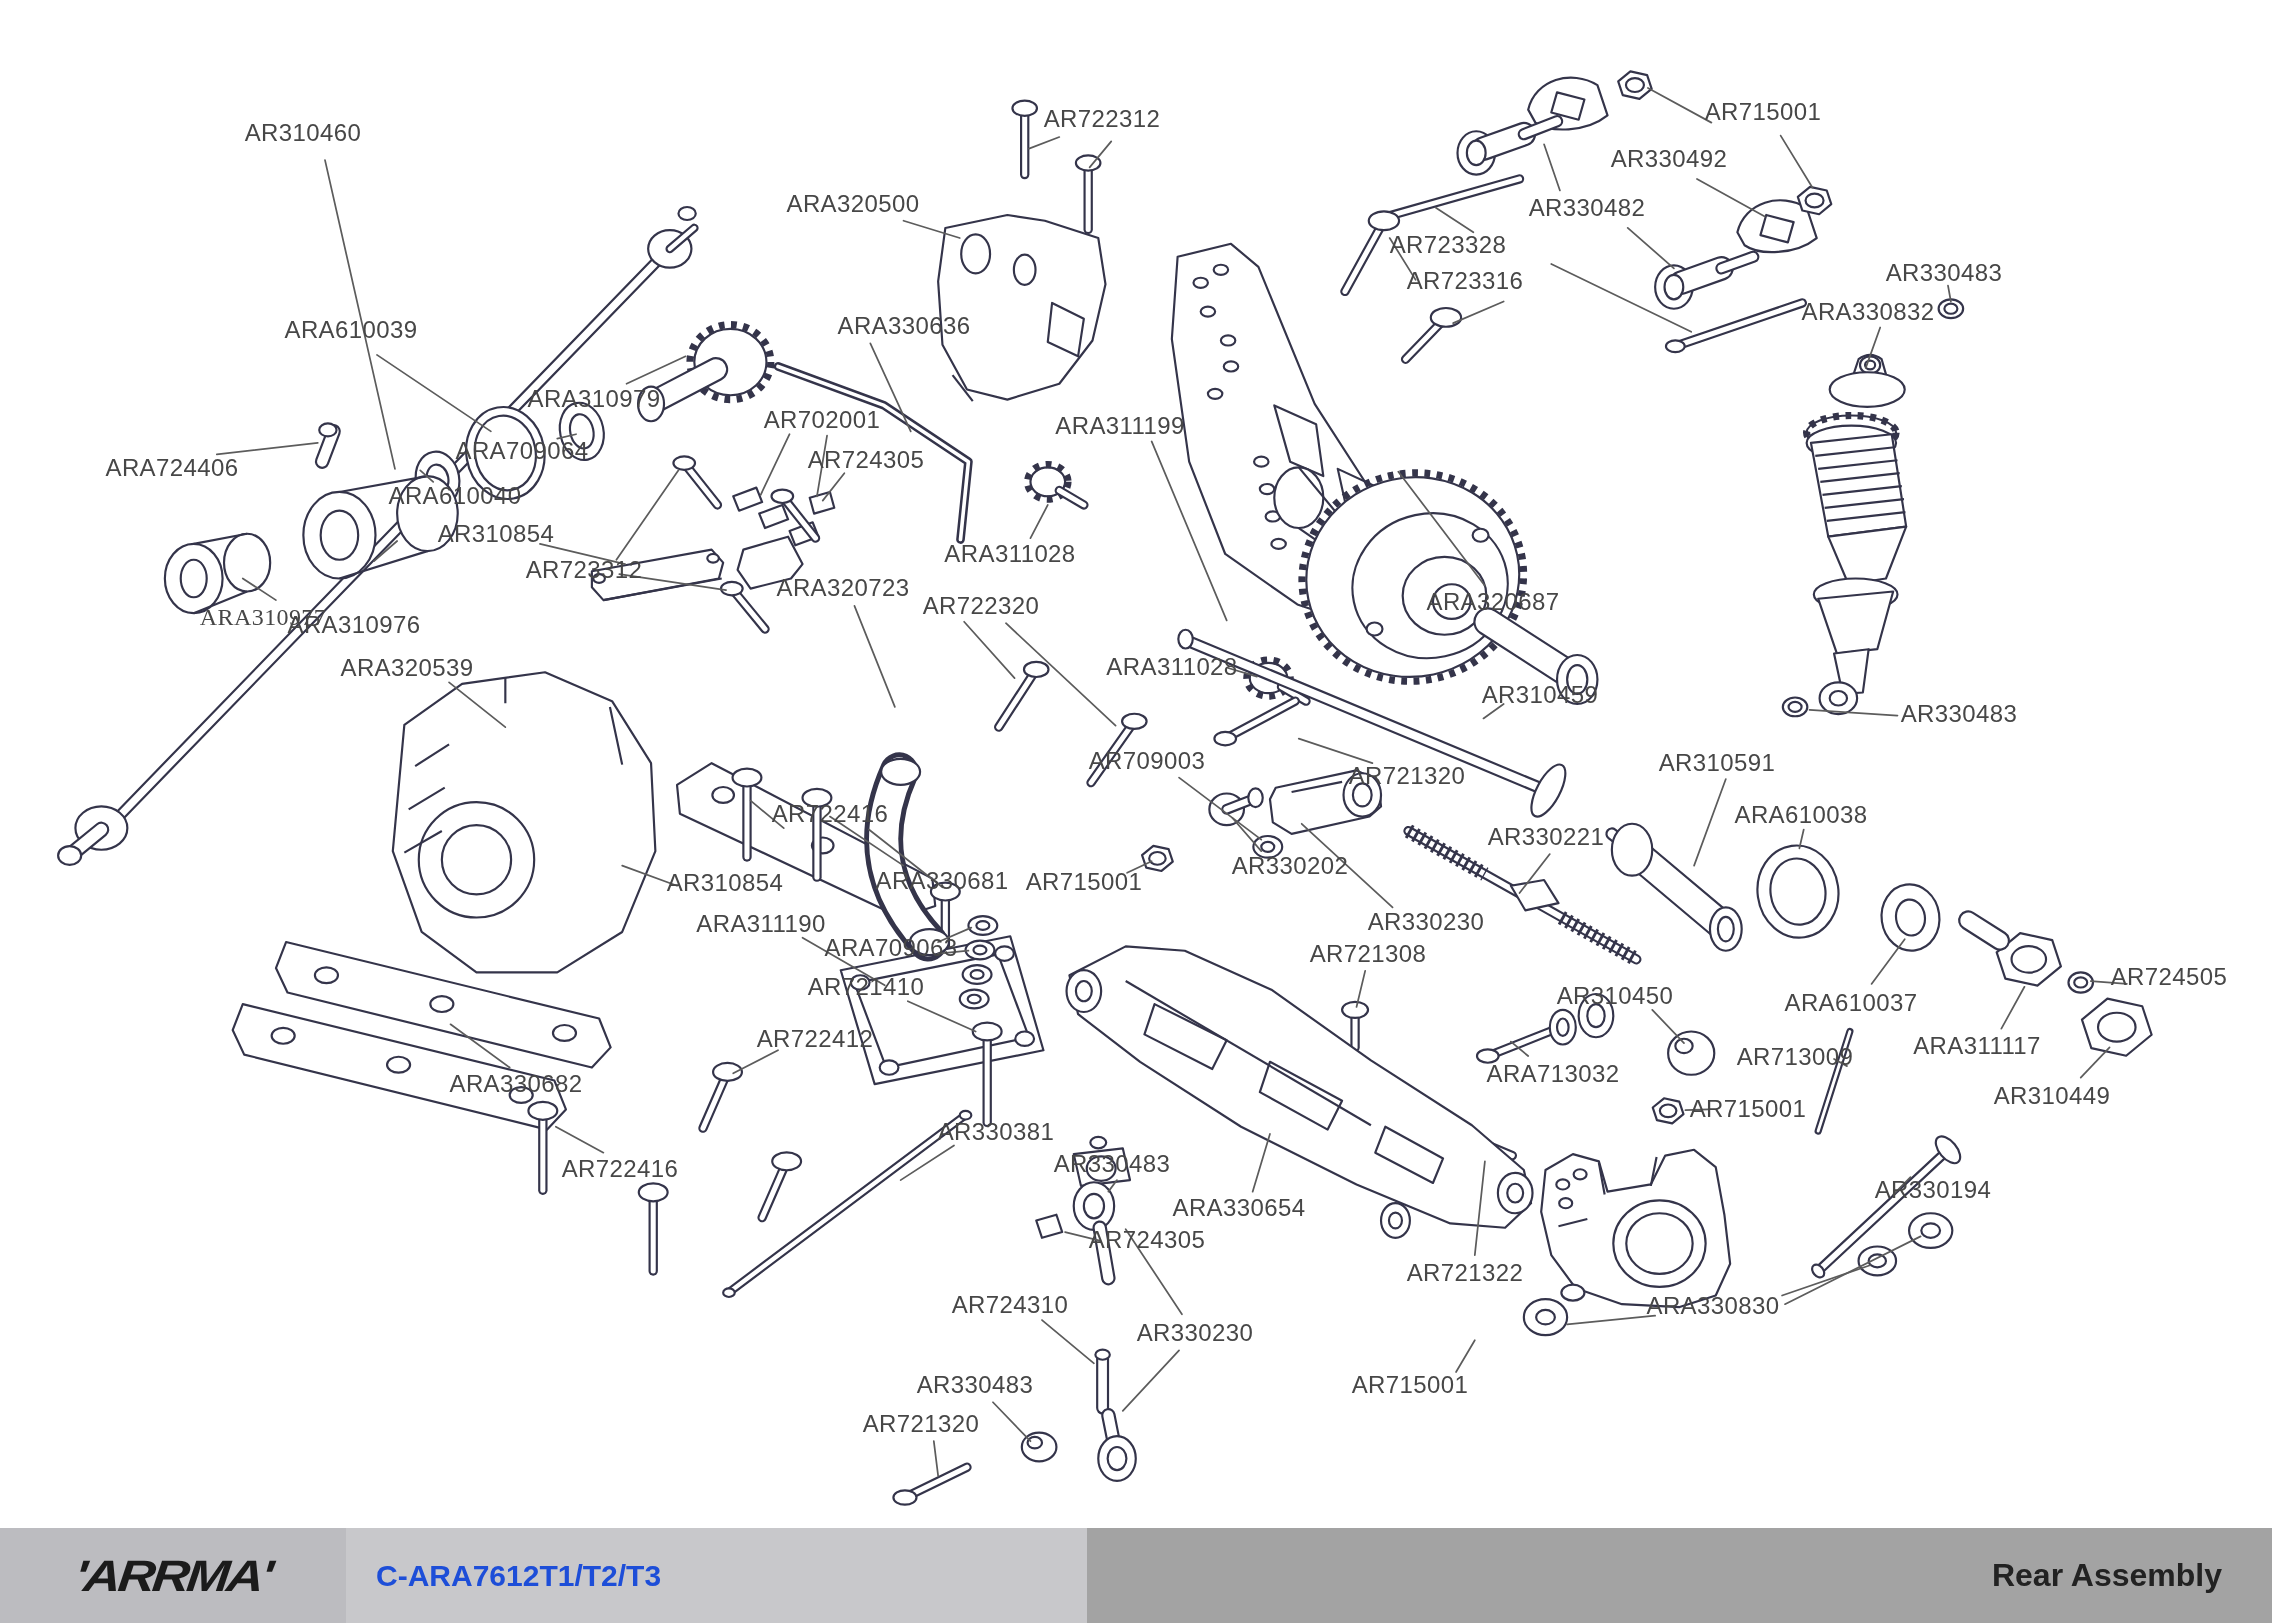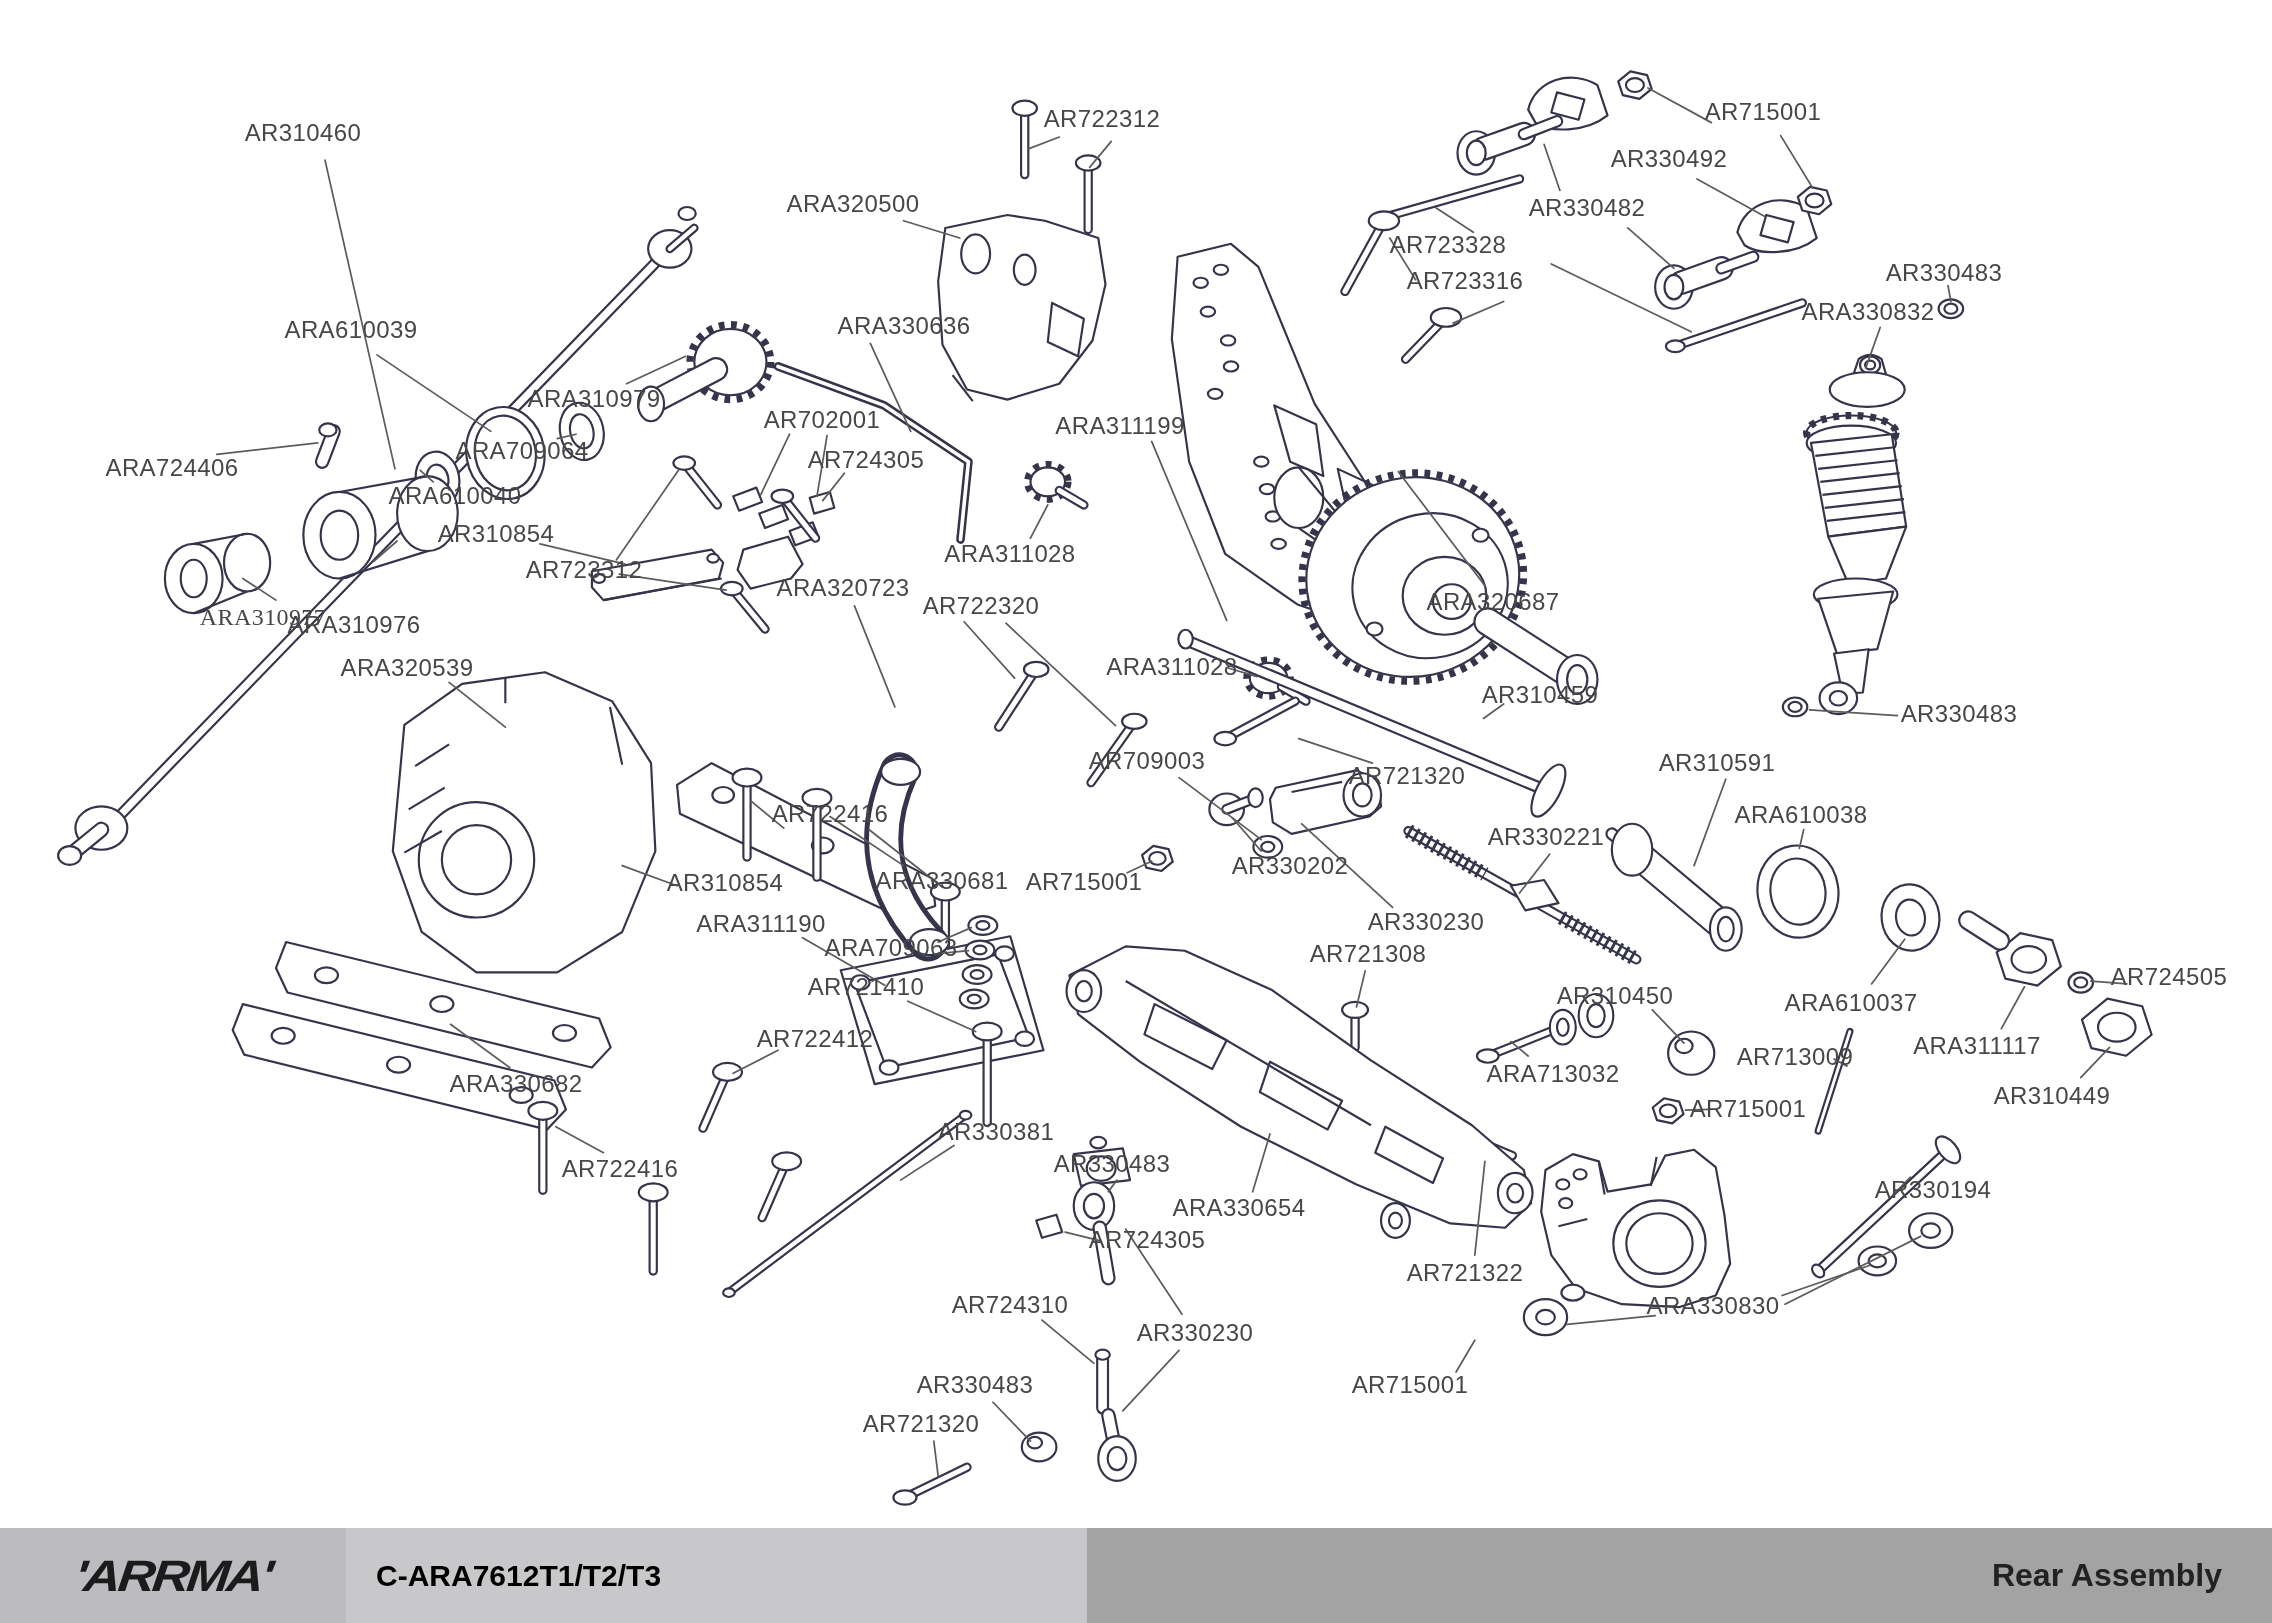--- a/index.html
+++ b/index.html
@@ -9,21 +9,21 @@
   #labels{position:absolute;left:0;top:0;width:2273px;height:1346px;pointer-events:none;}
   .lbl{position:absolute;transform:translate(-50%,-50%);font-size:24px;color:#474747;
     white-space:nowrap;letter-spacing:0.4px;}
   footer{position:absolute;left:0;bottom:0;width:2273px;height:95px;display:flex;}
   .panel{height:100%;display:flex;align-items:center;}
   .panel.logo{width:346px;background:#bcbcc0;justify-content:center;}
   .panel.titlep{width:741px;background:#c8c8cb;padding-left:30px;box-sizing:border-box;}
   .panel.sectionp{flex:1;background:#a3a3a3;justify-content:flex-end;padding-right:51px;box-sizing:border-box;}
   .brand{font-size:48px;font-weight:bold;font-style:italic;color:#1b1b1b;letter-spacing:-2.9px;
     transform:skewX(-6deg) scaleY(0.92) scaleX(1.08);}
-  .code{font-size:30px;font-weight:bold;color:#000000;margin-right:4px;}
+  .code{font-size:30px;font-weight:bold;color:#1d4ed8;margin-right:4px;}
   .doctitle{font-size:30px;color:#191919;}
   .section{font-size:32px;font-weight:bold;color:#222;}
 </style>
 </head>
 <body>
 
 <div id="stage">
   <svg id="parts" viewBox="0 0 3150 2250">
       <line x1="168" y1="1128" x2="920" y2="352" stroke="#34344a" stroke-width="16" stroke-linecap="round"></line>
       <line x1="168" y1="1128" x2="920" y2="352" stroke="#ffffff" stroke-width="10" stroke-linecap="round"></line>

